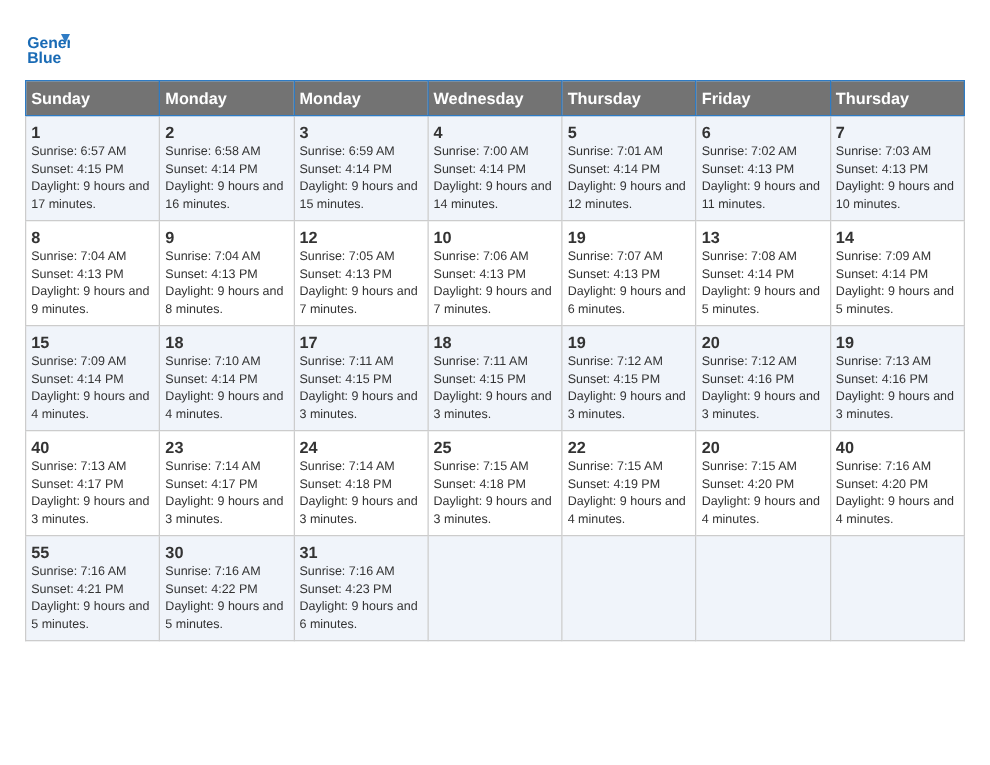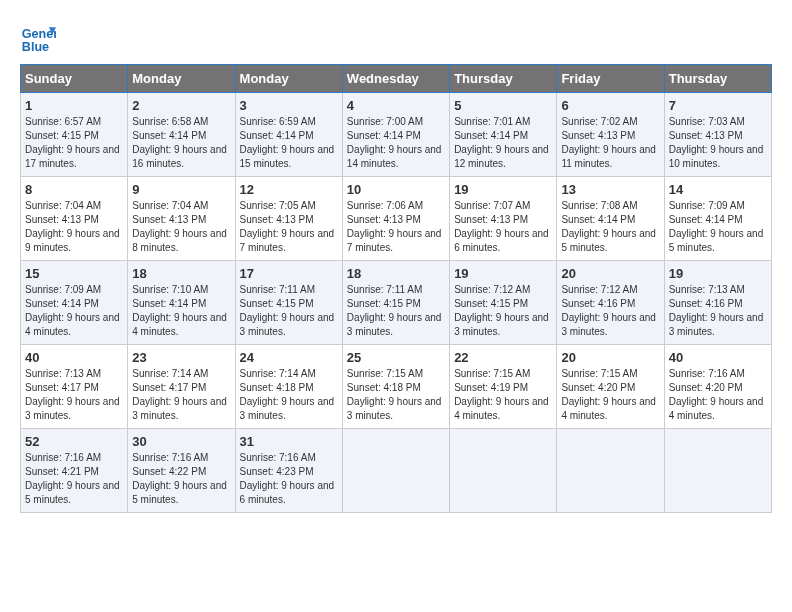--- a/index.html
+++ b/index.html
@@ -340,21 +340,21 @@
           <span class="day-number">40</span>
           <div class="day-info">
             Sunrise: 7:16 AM<br>
             Sunset: 4:20 PM<br>
             Daylight: 9 hours and 4 minutes.
           </div>
         </td>
       </tr>
       <tr>
         <td>
-          <span class="day-number">52</span>
+          <span class="day-number">55</span>
           <div class="day-info">
             Sunrise: 7:16 AM<br>
             Sunset: 4:21 PM<br>
             Daylight: 9 hours and 5 minutes.
           </div>
         </td>
         <td>
           <span class="day-number">30</span>
           <div class="day-info">
             Sunrise: 7:16 AM<br>

